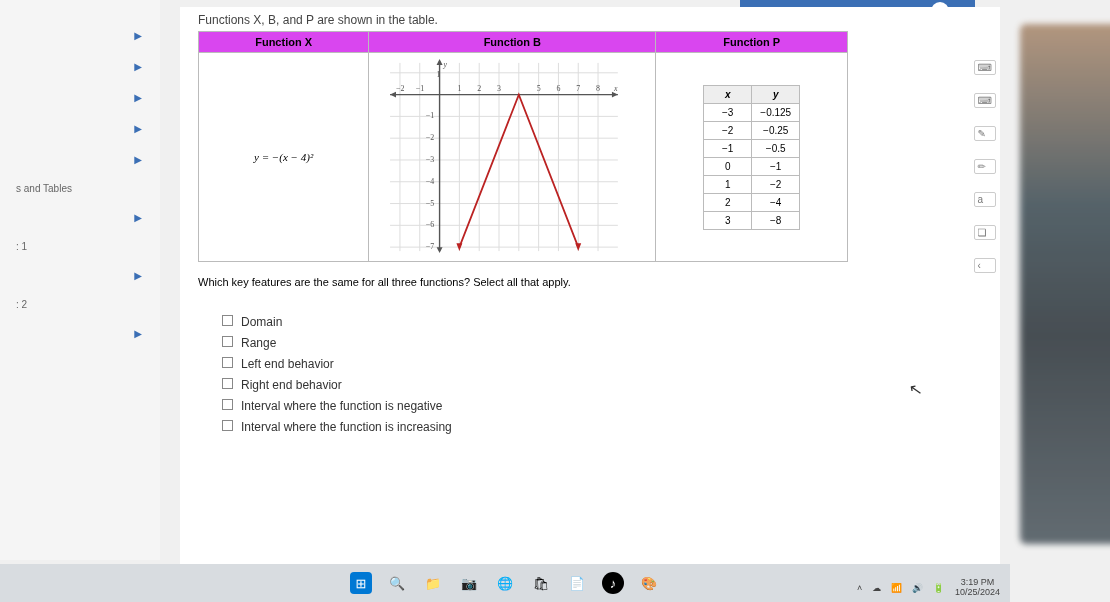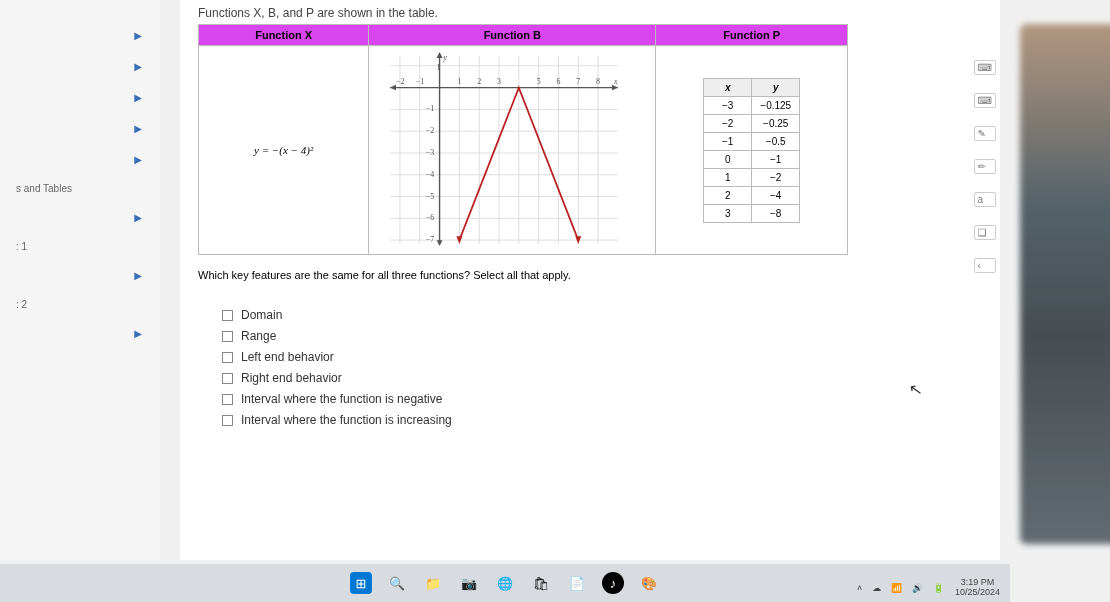--- a/index.html
+++ b/index.html
@@ -5,36 +5,36 @@
 *{box-sizing:border-box;margin:0;padding:0}
 body{font-family:Arial,sans-serif;background:#e8e8e8;width:1110px;height:602px;overflow:hidden;position:relative}
 .screen{width:1110px;height:602px;position:relative;background:#f0f0f0}
 .topbar{position:absolute;top:0;right:35px;height:22px;background:#3b6fb5;display:flex;align-items:center;padding:0 10px;gap:18px;color:#fff;font-size:11px;border-radius:0 0 0 0;left:740px}
 .topbar span{opacity:.95}
 .avatar{width:18px;height:18px;border-radius:50%;background:#fff;color:#3b6fb5;display:flex;align-items:center;justify-content:center;font-size:9px;font-weight:bold}
 .sidebar{position:absolute;left:0;top:0;width:160px;height:560px;background:#f5f5f5;padding-top:20px}
 .nav-item{display:flex;align-items:center;justify-content:flex-end;padding:10px 18px;font-size:11px;color:#555;cursor:pointer}
 .nav-item .arrow{color:#3b6fb5;font-size:10px;margin-left:6px}
 .nav-label{font-size:10px;color:#666;padding:8px 16px}
-.main{position:absolute;left:180px;top:0;width:820px;height:560px;background:#fff;padding:6px 18px 18px 18px;overflow:hidden}
+.main{position:absolute;left:180px;top:7px;width:820px;height:560px;background:#fff;padding:6px 18px 18px 18px;overflow:hidden}
 .intro{font-size:12px;color:#444;margin-bottom:4px}
 .func-table{border-collapse:collapse;width:650px;margin-bottom:14px}
 .func-table th,.func-table td{border:1px solid #bbb;padding:4px 8px;font-size:11px;text-align:center;vertical-align:middle}
 .func-table th{background:#d946ef;font-weight:bold}
 .cell-x{width:160px;font-family:Liberation Serif, serif;font-style:italic;font-size:13px}
 .cell-b{width:270px;padding:0!important}
 .cell-p{width:180px}
 .graph{width:260px;height:208px;position:relative;background:#fff}
 .graph svg{width:100%;height:100%}
 .ptable{border-collapse:collapse;margin:4px auto}
 .ptable th,.ptable td{border:1px solid #bbb;width:48px;padding:3px 6px;font-size:10px;text-align:center;background:#fff}
 .ptable th{background:#eee;font-style:italic}
 .question{font-size:11px;color:#000000;margin:14px 0 27px 0}
 .options{margin-left:24px}
-.opt{display:flex;align-items:center;font-size:12px;color:#333;margin:7px 0;gap:8px}
+.opt{display:flex;align-items:flex-start;font-size:12px;color:#333;margin:7px 0;gap:8px}
 .opt .box{width:11px;height:11px;border:1px solid #888;background:#fff;cursor:pointer}
 .right-icons{position:absolute;right:14px;top:60px;display:flex;flex-direction:column;gap:18px;color:#777;font-size:12px}
 .right-icons span{cursor:pointer;border:1px solid #ccc;padding:1px 3px;font-size:10px;border-radius:2px;background:#fff}
 .taskbar{position:absolute;bottom:0;left:0;right:0;height:38px;background:#d8dce0;display:flex;align-items:center;padding:0 12px;gap:14px;justify-content:center}
 .taskbar .ic{width:22px;height:22px;border-radius:4px;display:flex;align-items:center;justify-content:center;font-size:13px;cursor:pointer}
 .tray{position:absolute;right:10px;bottom:4px;display:flex;align-items:center;gap:10px;font-size:9px;color:#444}
 .tray .time{text-align:center;line-height:1.1}
 .cursor{position:absolute;right:88px;top:380px;font-size:16px;color:#333;transform:rotate(-10deg)}
 .photo-bg{position:absolute;right:-30px;top:24px;width:120px;height:520px;background:linear-gradient(180deg,#a8876b 0%,#3a4a52 35%,#2a3238 60%,#4a555c 100%);filter:blur(3px);opacity:.85;border-radius:6px;z-index:0}
 .screen-inner{position:absolute;left:0;top:0;right:100px;bottom:0}

